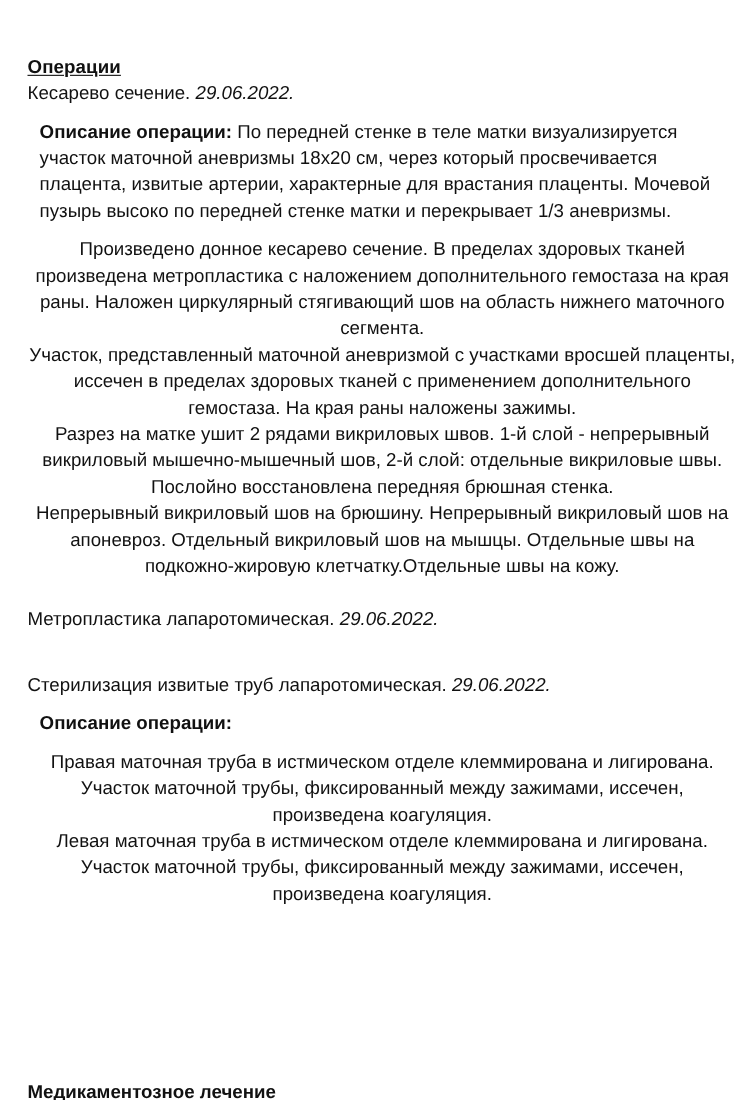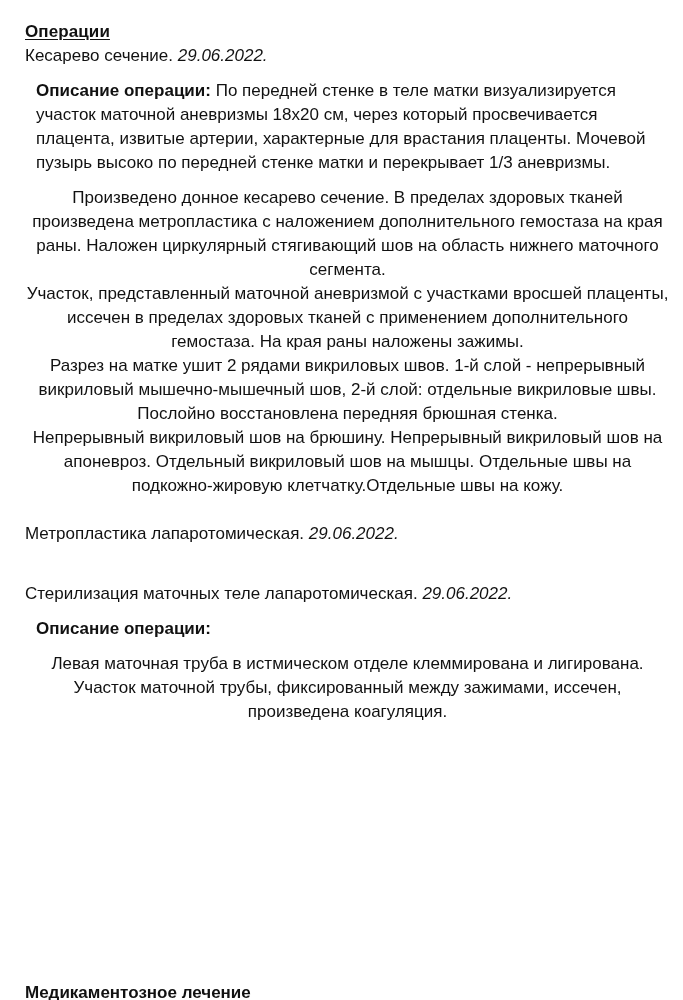--- a/index.html
+++ b/index.html
@@ -15,21 +15,21 @@
     font-family: "Liberation Sans", "DejaVu Sans", sans-serif;
     color: #111111;
     -webkit-font-smoothing: antialiased;
   }
   .page {
     position: relative;
     width: 683px;
     height: 1000px;
     overflow: hidden;
     box-sizing: border-box;
-    padding: 20px 13px 0 25px;
+    padding: 49px 13px 0 25px;
   }
   .doc-title {
     font-size: 17px;
     font-weight: bold;
     line-height: 24px;
     text-decoration: underline;
     text-underline-offset: 2px;
     margin: 0 0 0 0;
     letter-spacing: 0.1px;
   }
@@ -114,26 +114,27 @@
       <span class="op-name">Метропластика лапаротомическая.</span>
       <span class="op-date">29.06.2022.</span>
     </p>
   </div>
 
   <div class="gap"></div>
   <div class="gap-sm"></div>
 
   <div class="op-block">
     <p class="op-head">
-      <span class="op-name">Стерилизация маточных теле лапаротомическая.</span>
+      <span class="op-name">Стерилизация извитые труб лапаротомическая.</span>
       <span class="op-date">29.06.2022.</span>
     </p>
     <p class="op-desc">
       <span class="lbl">Описание операции:</span>
     </p>
+    <p class="para">Правая маточная труба в истмическом отделе клеммирована и лигирована. Участок маточной трубы, фиксированный между зажимами, иссечен, произведена коагуляция.</p>
     <p class="para">Левая маточная труба в истмическом отделе клеммирована и лигирована. Участок маточной трубы, фиксированный между зажимами, иссечен, произведена коагуляция.</p>
   </div>
 
   <div class="clip-window">
     <p class="clipped-head">Медикаментозное лечение</p>
   </div>
 
 </div>
 
 </body></html>

